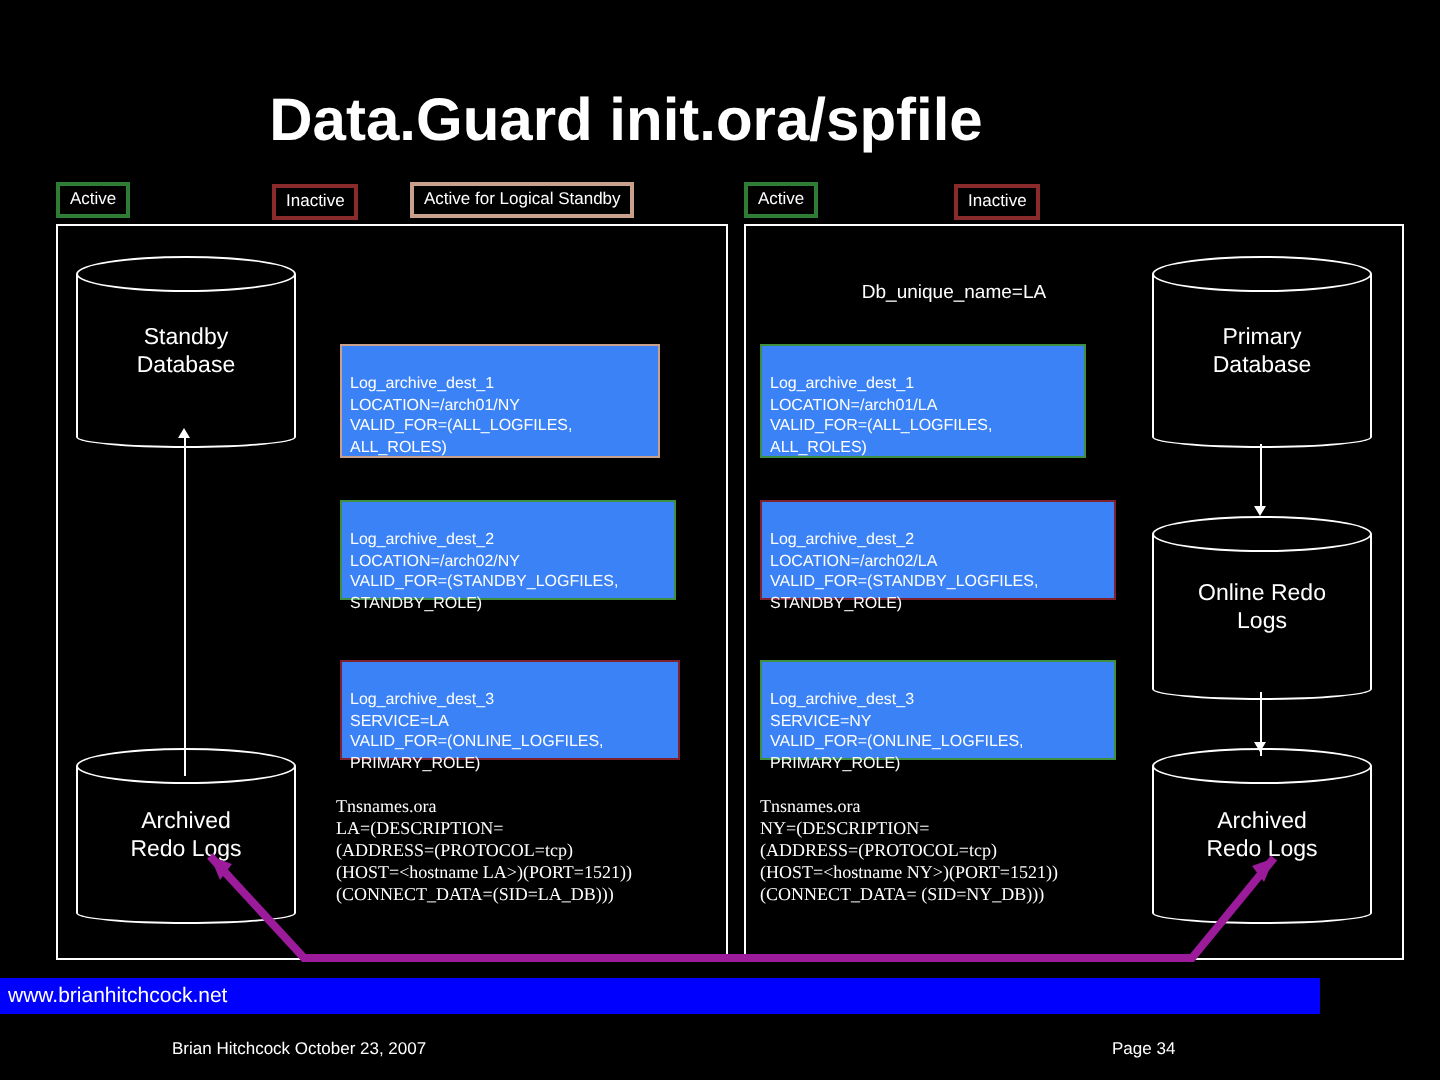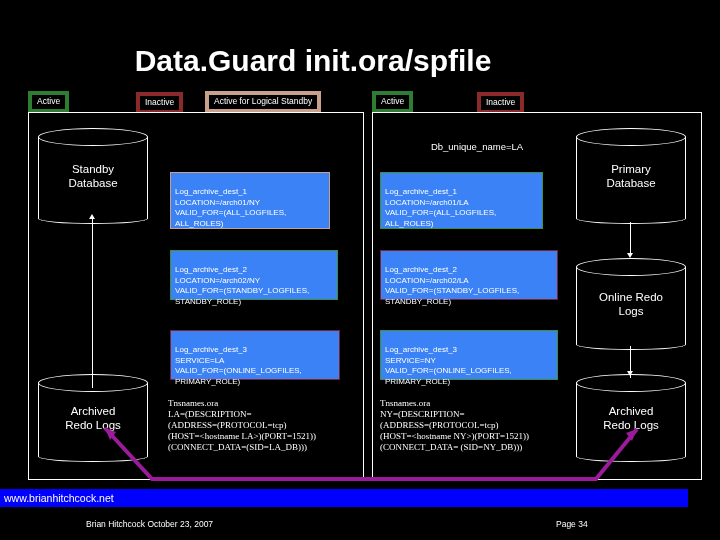--- a/index.html
+++ b/index.html
@@ -20,21 +20,21 @@
     left: 0; top: 44px; width: 626px;
     text-align: center;
     font-size: 30px;
     font-weight: bold;
     letter-spacing: 0px;
     color: #ffffff;
     white-space: nowrap;
   }
   .chip {
     position: absolute;
-    border: 4px solid #eab308;
+    border: 2px solid #eab308;
     font-size: 8.5px;
     color: #ffffff;
     padding: 2px 5px 3px 5px;
     white-space: nowrap;
     line-height: 1;
     background: #000;
   }
   .chip.active   { border-color: #2e7d32; }
   .chip.inactive { border-color: #8b2a2a; }
   .chip.logical  { border-color: #c9a08c; }
@@ -127,21 +127,20 @@
     width: 720px; height: 540px;
     pointer-events: none;
   }
 
   
   .urlbar {
     position: absolute;
     left: 0; top: 489px;
     width: 660px; height: 18px;
     background: #0000ff;
-    padding-left: 28px;
   }
   .urlbar span {
     position: absolute;
     left: 4px; top: 3px;
     font-size: 10.5px;
     color: #ffffff;
   }
   .footnote {
     position: absolute;
     top: 519px;

